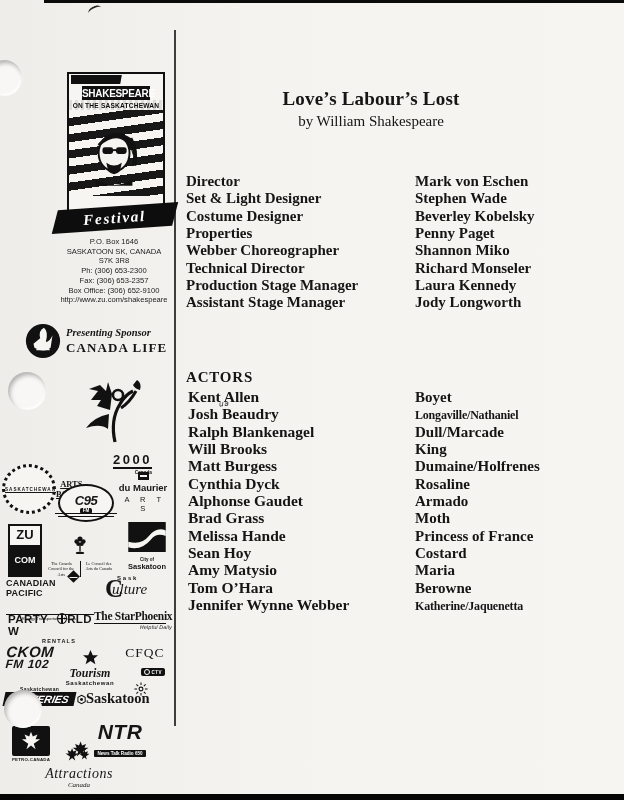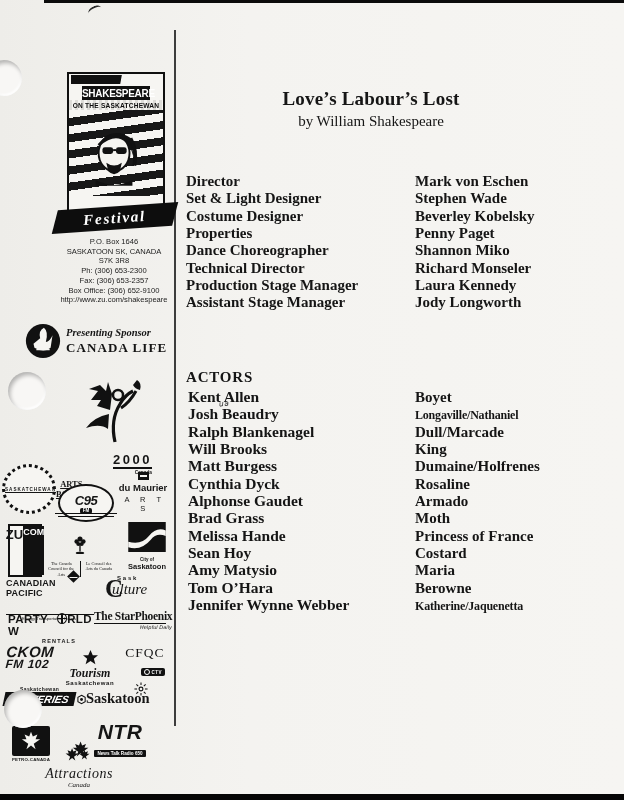--- a/index.html
+++ b/index.html
@@ -54,23 +54,23 @@
   .c95::after{content:"";position:absolute;left:-2px;right:-2px;bottom:3px;height:1.5px;background:#111;}
   .c95-call{font:italic bold 13px "Liberation Sans",sans-serif;letter-spacing:-0.5px;}
   .c95-band{font:bold 4.5px "Liberation Sans",sans-serif;background:#111;color:#fff;
             padding:0.5px 3px;border-radius:2px;position:relative;z-index:1;}
   .dum{left:114px;top:472px;width:58px;text-align:center;}
   .dum-flag{width:11px;height:8px;background:#111;margin:0 auto 2px;position:relative;}
   .dum-flag::after{content:"";position:absolute;left:2px;top:3px;right:2px;height:1.5px;background:#f6f5f2;}
   .dum-name{font:bold 9.5px "Liberation Sans",sans-serif;}
   .dum-arts{font:7.5px "Liberation Sans",sans-serif;letter-spacing:4.5px;margin-top:2px;margin-left:4px;}
   .zu{left:8px;top:524px;width:30px;height:49px;border:2.5px solid #111;background:#f6f5f2;
-      display:flex;flex-direction:row;justify-content:center;text-align:center;}
+      display:flex;flex-direction:column;justify-content:space-between;text-align:center;}
   .zu-top{font:bold 13px "Liberation Sans",sans-serif;padding-top:1px;}
-  .zu-bot{font:bold 9px "Liberation Sans",sans-serif;background:#111;color:#fff;padding:1px 0;}
+  .zu-bot{font:bold 9px "Liberation Sans",sans-serif;background:#111;color:#fff;padding:10px 0;}
   .council{left:46px;top:533px;width:68px;text-align:center;}
   .council-texts{display:flex;justify-content:center;font:4.3px/5.4px "Liberation Serif",serif;margin-top:2px;}
   .council-en{width:31px;padding-right:3px;border-right:0.5px solid #111;text-align:center;}
   .council-fr{width:31px;padding-left:3px;text-align:center;}
   .cityS{left:122px;top:522px;width:50px;text-align:center;}
   .city-l1{font:bold 4.5px "Liberation Sans",sans-serif;margin-top:1px;}
   .city-l2{font:bold 7.5px "Liberation Sans",sans-serif;}
   .cp{left:6px;top:578px;width:88px;}
   .cp-mark{position:absolute;right:16px;top:-6px;width:9px;height:9px;background:#111;transform:rotate(45deg);}
   .cp-mark::after{content:"";position:absolute;left:1.5px;top:1.5px;width:6px;height:6px;
@@ -358,21 +358,21 @@
   <div class="title-block">
     <div class="play-title">Love’s Labour’s Lost</div>
     <div class="play-byline">by William Shakespeare</div>
   </div>
 
   <div class="credits">
     <div class="crow"><span class="crole">Director</span><span class="cname">Mark von Eschen</span></div>
     <div class="crow"><span class="crole">Set &amp; Light Designer</span><span class="cname">Stephen Wade</span></div>
     <div class="crow"><span class="crole">Costume Designer</span><span class="cname">Beverley Kobelsky</span></div>
     <div class="crow"><span class="crole">Properties</span><span class="cname">Penny Paget</span></div>
-    <div class="crow"><span class="crole">Dance Choreographer</span><span class="cname">Shannon Miko</span></div>
+    <div class="crow"><span class="crole">Webber Choreographer</span><span class="cname">Shannon Miko</span></div>
     <div class="crow"><span class="crole">Technical Director</span><span class="cname">Richard Monseler</span></div>
     <div class="crow"><span class="crole">Production Stage Manager</span><span class="cname">Laura Kennedy</span></div>
     <div class="crow"><span class="crole">Assistant Stage Manager</span><span class="cname">Jody Longworth</span></div>
   </div>
 
   <div class="actors-heading">ACTORS</div>
 
   <div class="actors">
     <div class="arow"><span class="aname">Kent Allen</span><span class="arole">Boyet</span></div>
     <div class="arow"><span class="annotation">ua</span><span class="aname">Josh Beaudry</span><span class="arole small">Longaville/Nathaniel</span></div>

